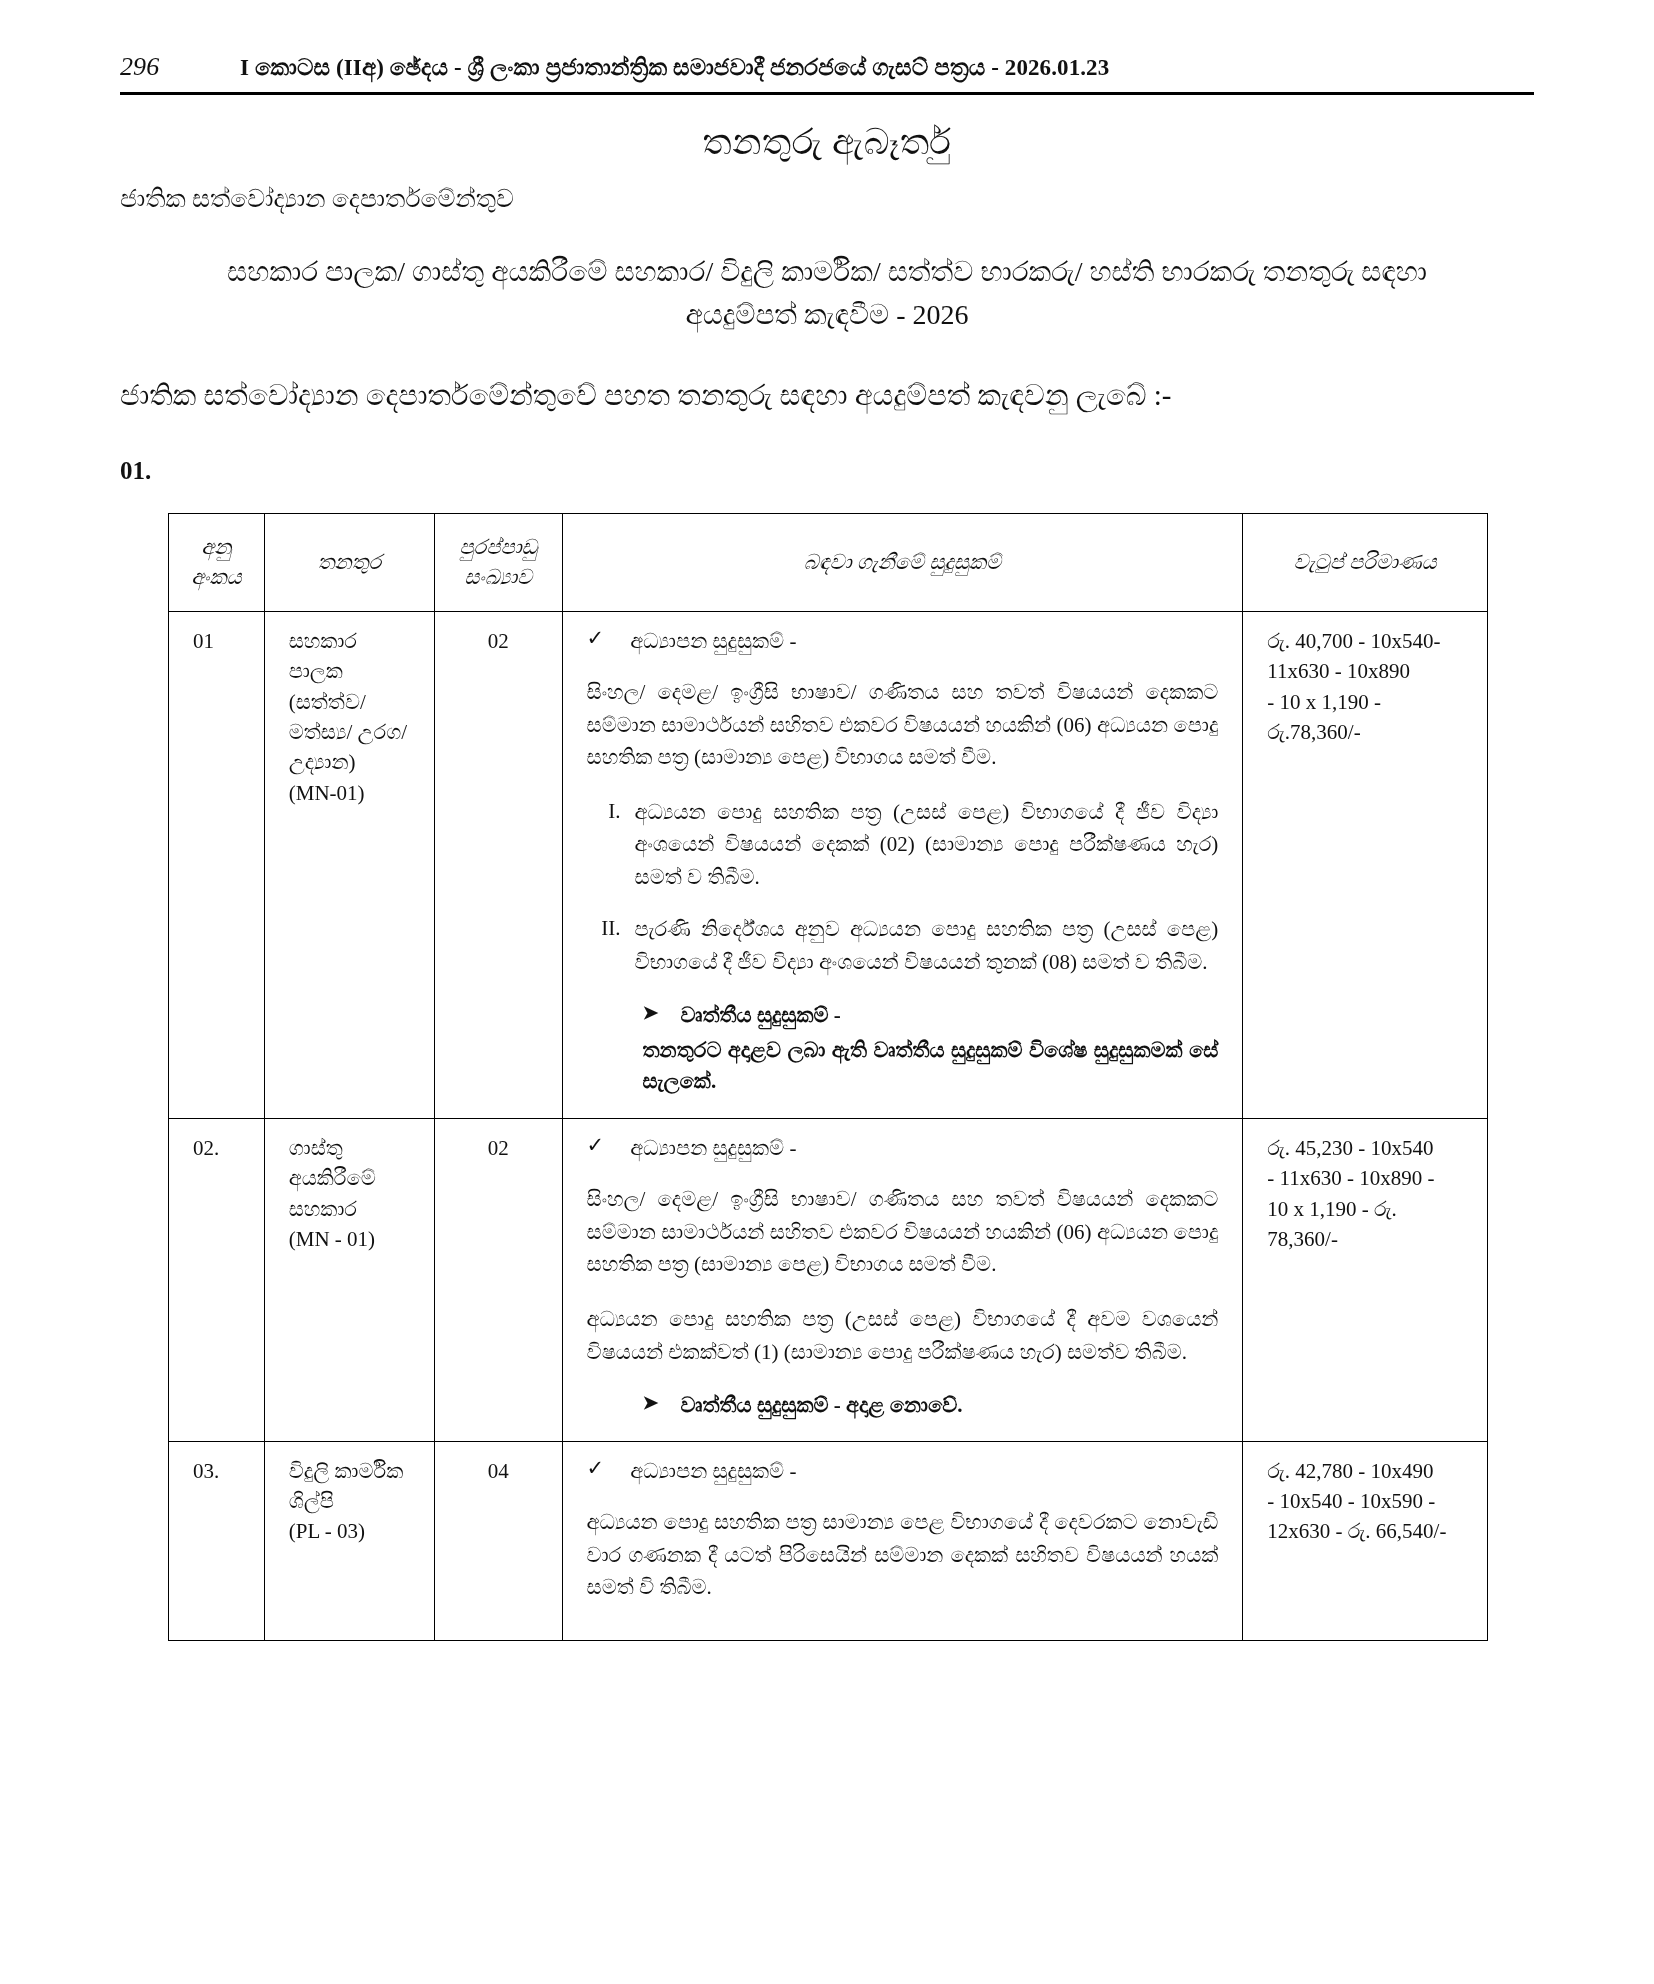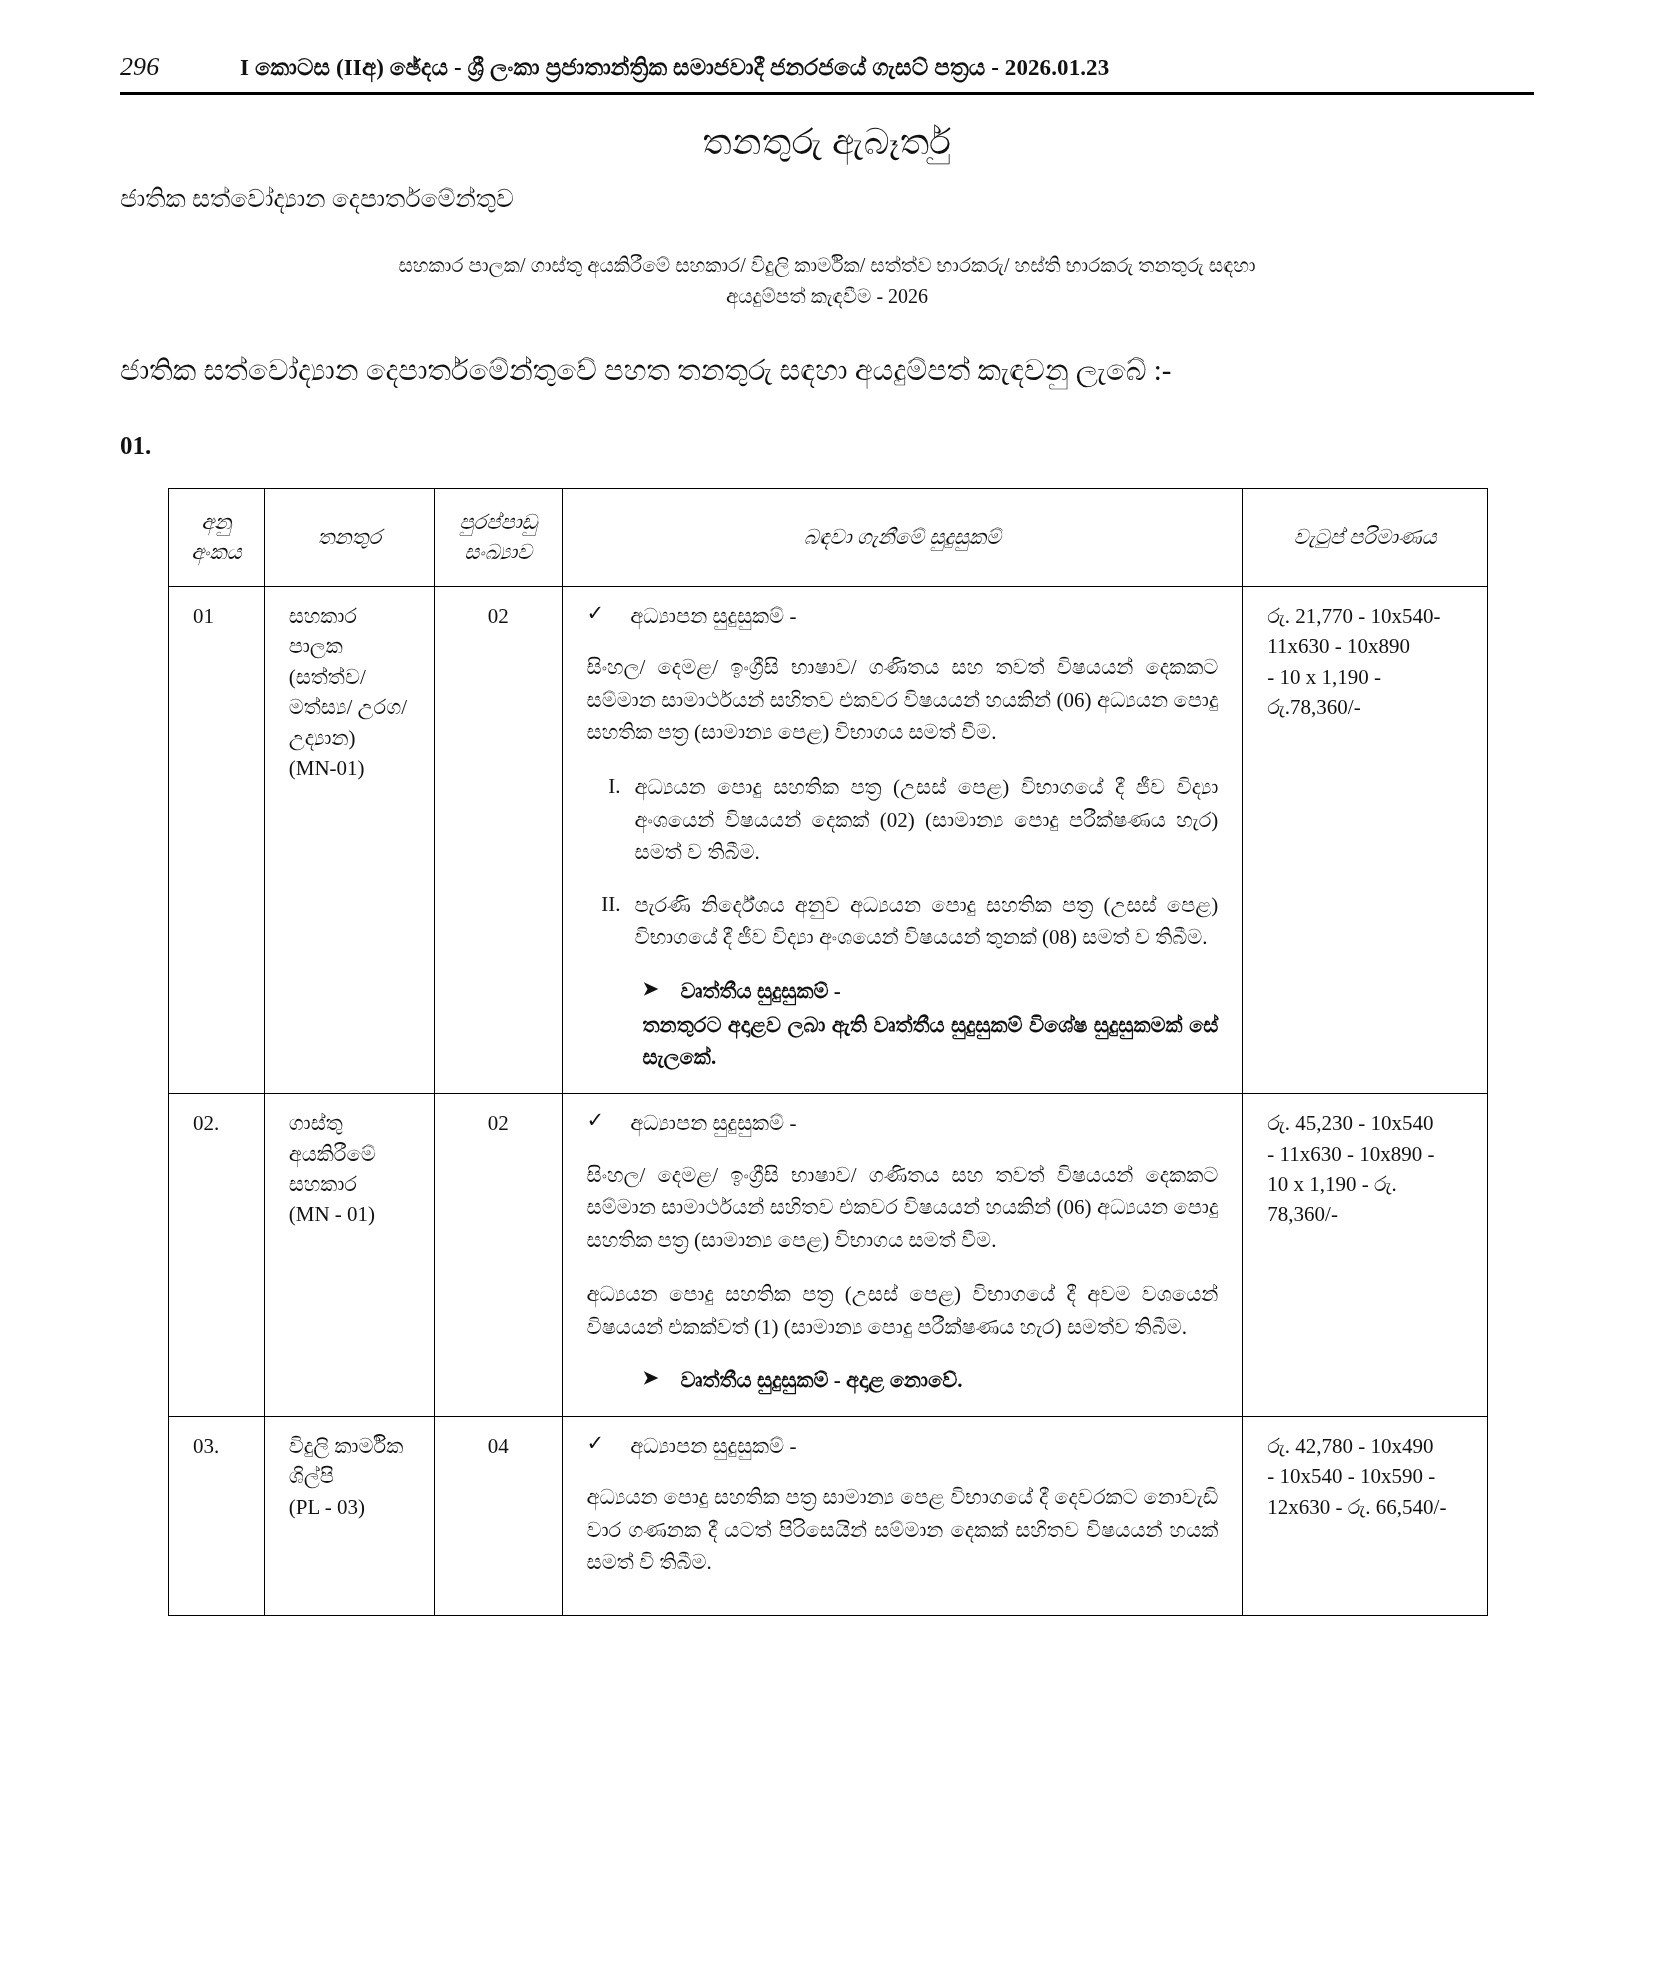--- a/index.html
+++ b/index.html
@@ -49,21 +49,21 @@
     margin-top:26px;
     letter-spacing:.5px;
   }
   .dept-name{
     text-align:left;
     font-size:25px;
     margin-top:22px;
   }
   .subject{
     text-align:center;
-    font-size:20px;
+    font-size:28px;
     margin-top:36px;
     line-height:1.55;
   }
   .subject .l2{display:block;}
   .intro{
     font-size:29px;
     margin-top:42px;
     text-align:left;
   }
   .section-no{
@@ -232,21 +232,21 @@
           </ul>
           <div class="q-sub">
             <div class="sub-head">
               <span class="arrow">➤</span>
               <span>වෘත්තීය සුදුසුකම් -</span>
             </div>
             <div class="sub-body">තනතුරට අදාළව ලබා ඇති වෘත්තීය සුදුසුකම් විශේෂ සුදුසුකමක් සේ සැලකේ.</div>
           </div>
         </td>
         <td class="salary">
-          <span class="sal-line">රු. 21,770 - 10x540-</span>
+          <span class="sal-line">රු. 40,700 - 10x540-</span>
           <span class="sal-line">11x630  - 10x890</span>
           <span class="sal-line">- 10 x 1,190 - රු.78,360/-</span>
         </td>
       </tr>
 
       <tr>
         <td class="num">02.</td>
         <td class="post">
           <div>ගාස්තු</div>
           <div>අයකිරීමේ</div>

